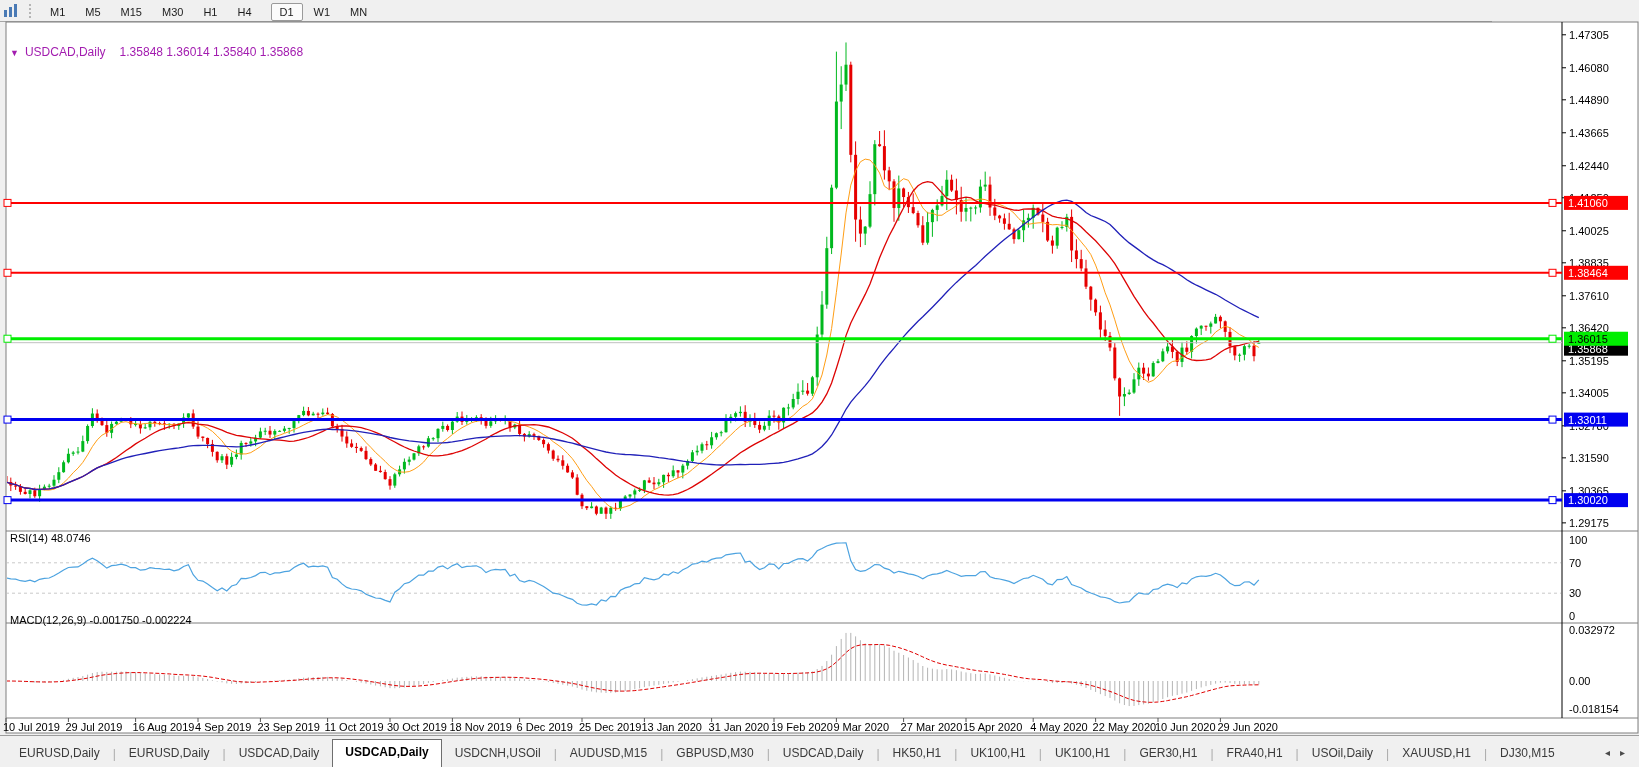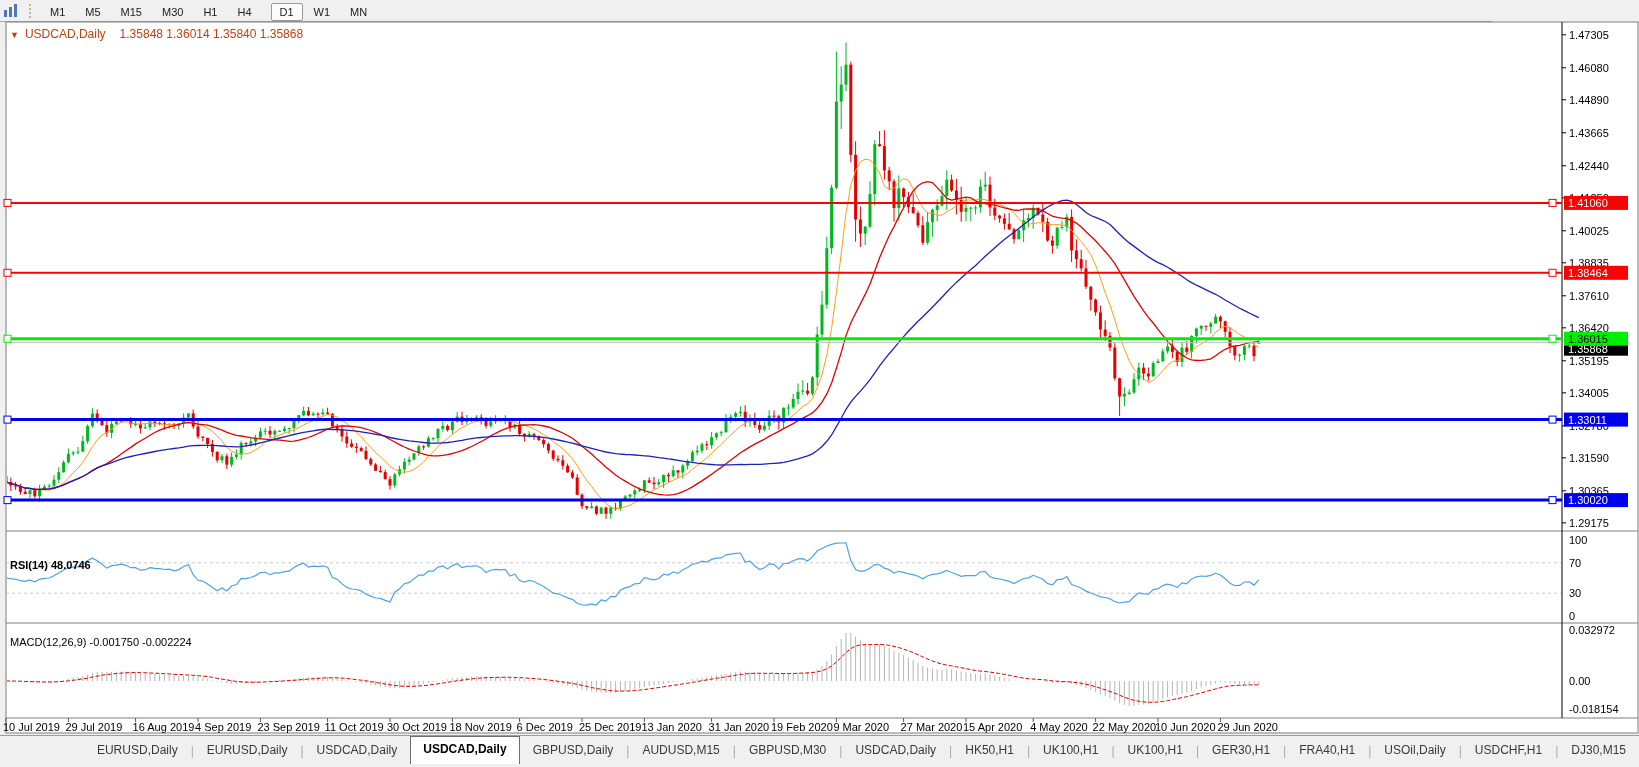--- a/index.html
+++ b/index.html
@@ -14,31 +14,31 @@
   .tool-icon { width:18px; height:16px; margin-left:2px; display:inline-block; }
   .caret { font-size:8px; color:#333; margin:0 4px 0 1px; }
   .grip { width:5px; height:14px; border-left:2px dotted #b5b5b5; margin:0 6px 0 4px; }
   .tf-btn { font-size:11px; color:#1c1c1c; padding:2px 8px; margin:0 1px;
             border:1px solid transparent; border-radius:2px; cursor:default; }
   .tf-btn.active { background:#fbfbfb; border:1px solid #9a9a9a; }
   .tf-sep { width:1px; height:16px; background:#d0d0d0; margin:0 4px; }
 
   
   #chart-svg { position:absolute; left:0; top:0; }
-  #chart-header { position:absolute; left:10px; top:27px; font-size:12px; color:#c2410c; }
+  #chart-header { position:absolute; left:10px; top:45px; font-size:12px; color:#a21caf; }
   #chart-header .sym { margin-right:14px; }
   #chart-header .dd { font-size:9px; margin-right:6px; }
   #rsi-label, #macd-label { position:absolute; left:10px; font-size:11px; color:#000; }
-  #rsi-label { top:559px;font-weight:bold; }
-  #macd-label { top:636px; }
+  #rsi-label { top:532px; }
+  #macd-label { top:614px; }
 
   
   #tabbar { position:absolute; left:0; top:735px; width:1639px; height:32px;
             background:#f0f0f0; border-top:1px solid #9d9d9d;
-            display:flex; align-items:flex-end;flex-direction:column; }
+            display:flex; align-items:flex-end; }
   #tabs { display:flex; align-items:flex-end; height:28px; margin-left:6px; flex:1; }
   .tab { font-size:12px; color:#3a3a3a; padding:5px 12px 6px 12px; height:27px;
          white-space:nowrap; border:1px solid transparent; }
   .tab.active { background:#ffffff; border:1px solid #6e6e6e; border-bottom:none;
                 color:#000; font-weight:bold; height:28px; }
   .tab-sep { color:#aaaaaa; font-size:12px; padding-bottom:6px; }
   #tabnav { display:flex; gap:10px; margin:0 14px 9px 0; color:#4a4a4a; font-size:10px; }
 </style>
 </head>
 <body>
@@ -1025,41 +1025,41 @@
   </div>
 
   <div id="tabbar">
     <div id="tabs">
         <span class="tab">EURUSD,Daily</span>
         <span class="tab-sep">|</span>
         <span class="tab">EURUSD,Daily</span>
         <span class="tab-sep">|</span>
         <span class="tab">USDCAD,Daily</span>
         <span class="tab active">USDCAD,Daily</span>
-        <span class="tab">GBPUSD,Daily</span>
+        <span class="tab">USDCNH,USOil</span>
         <span class="tab-sep">|</span>
         <span class="tab">AUDUSD,M15</span>
         <span class="tab-sep">|</span>
         <span class="tab">GBPUSD,M30</span>
         <span class="tab-sep">|</span>
         <span class="tab">USDCAD,Daily</span>
         <span class="tab-sep">|</span>
         <span class="tab">HK50,H1</span>
         <span class="tab-sep">|</span>
         <span class="tab">UK100,H1</span>
         <span class="tab-sep">|</span>
         <span class="tab">UK100,H1</span>
         <span class="tab-sep">|</span>
         <span class="tab">GER30,H1</span>
         <span class="tab-sep">|</span>
         <span class="tab">FRA40,H1</span>
         <span class="tab-sep">|</span>
         <span class="tab">USOil,Daily</span>
         <span class="tab-sep">|</span>
-        <span class="tab">USDCHF,H1</span>
+        <span class="tab">XAUUSD,H1</span>
         <span class="tab-sep">|</span>
         <span class="tab">DJ30,M15</span>
       </div>
     <div id="tabnav">
       <span>◂</span>
       <span>▸</span>
     </div>
   </div>
 
 </div>

